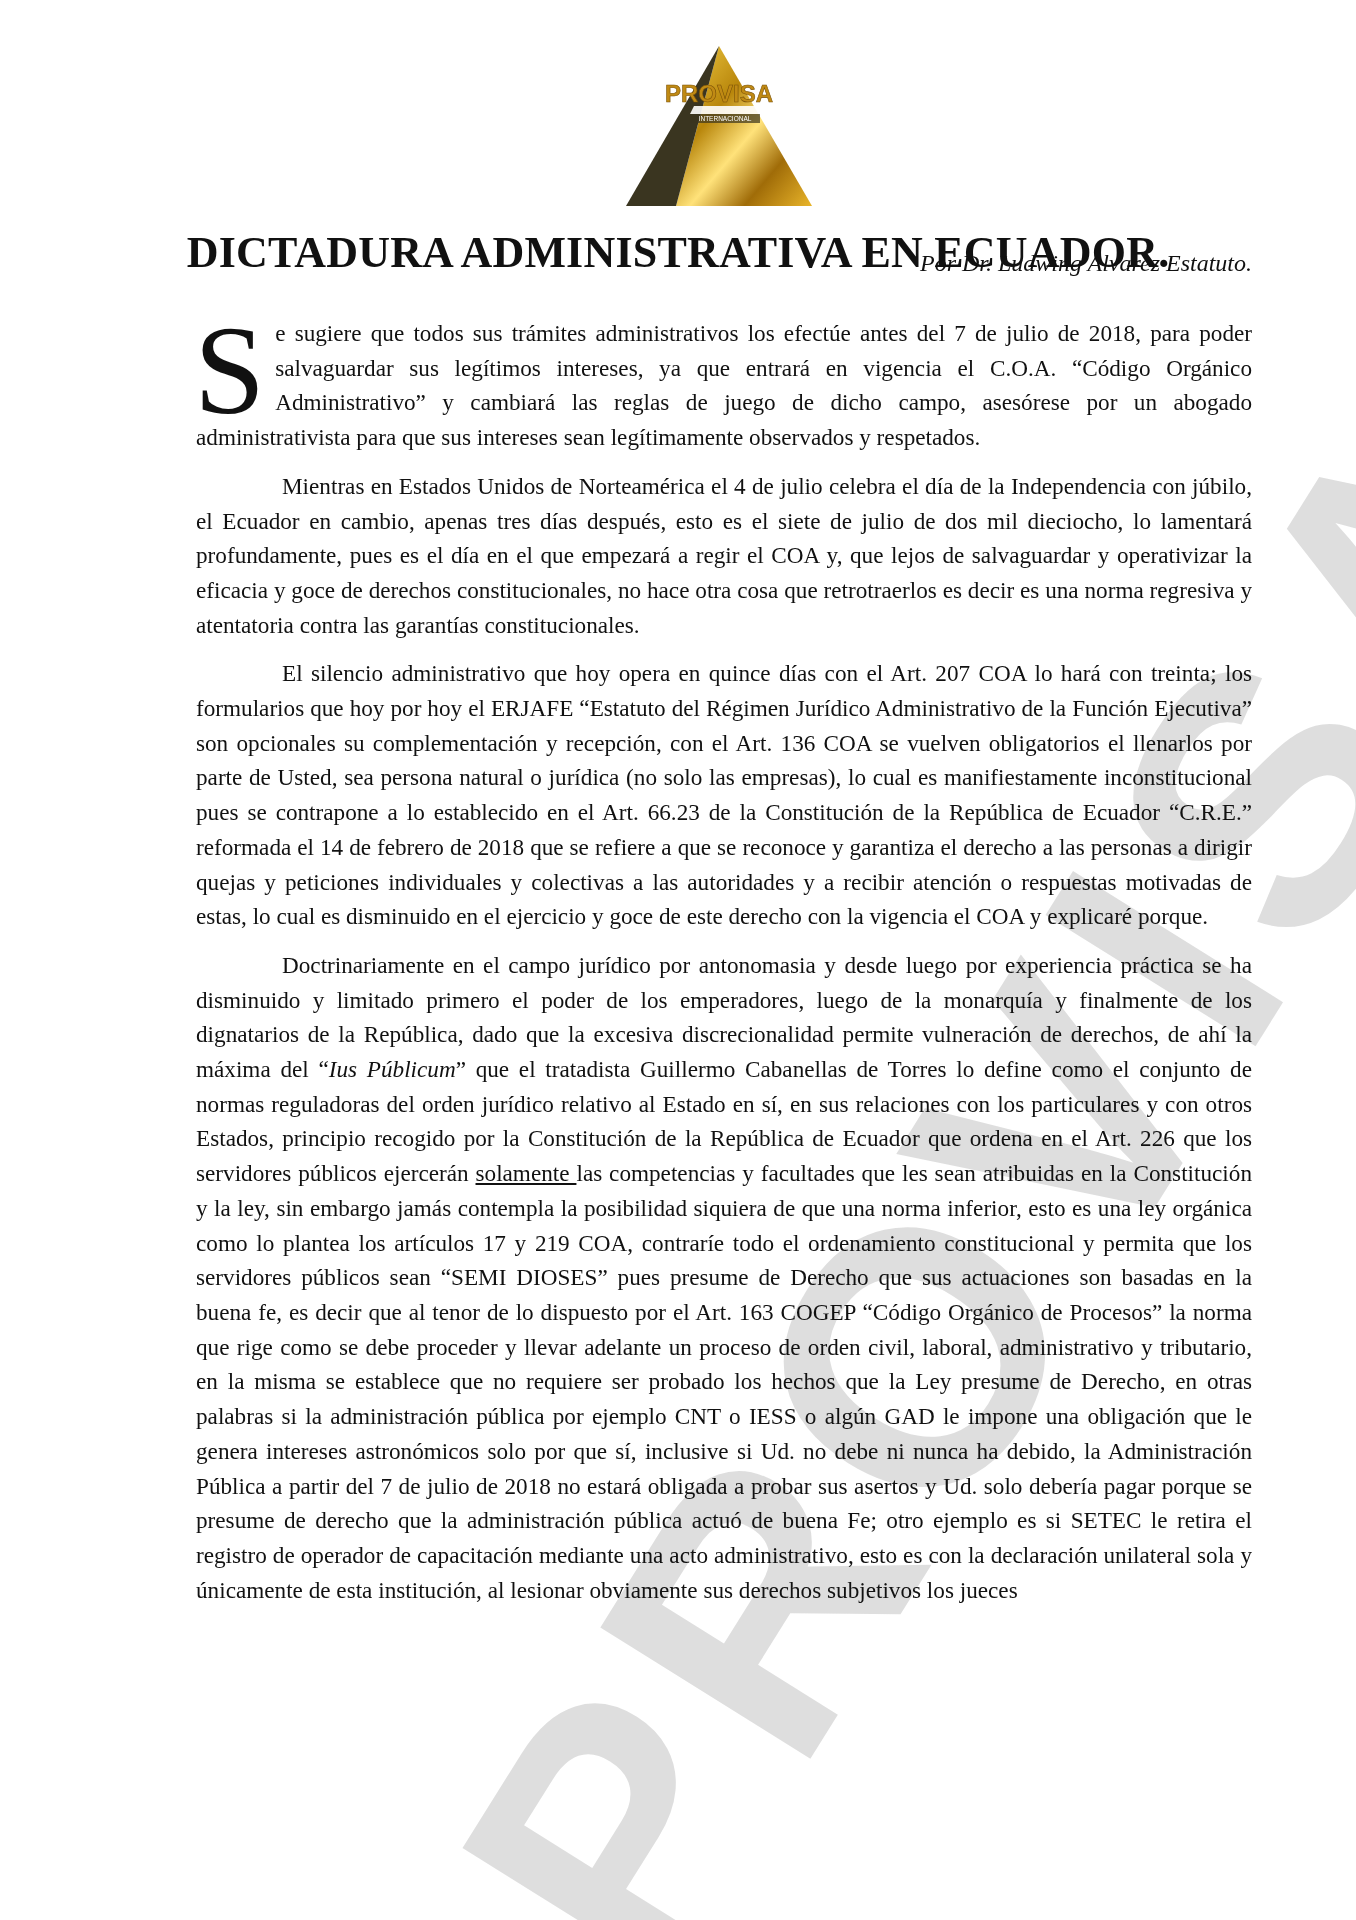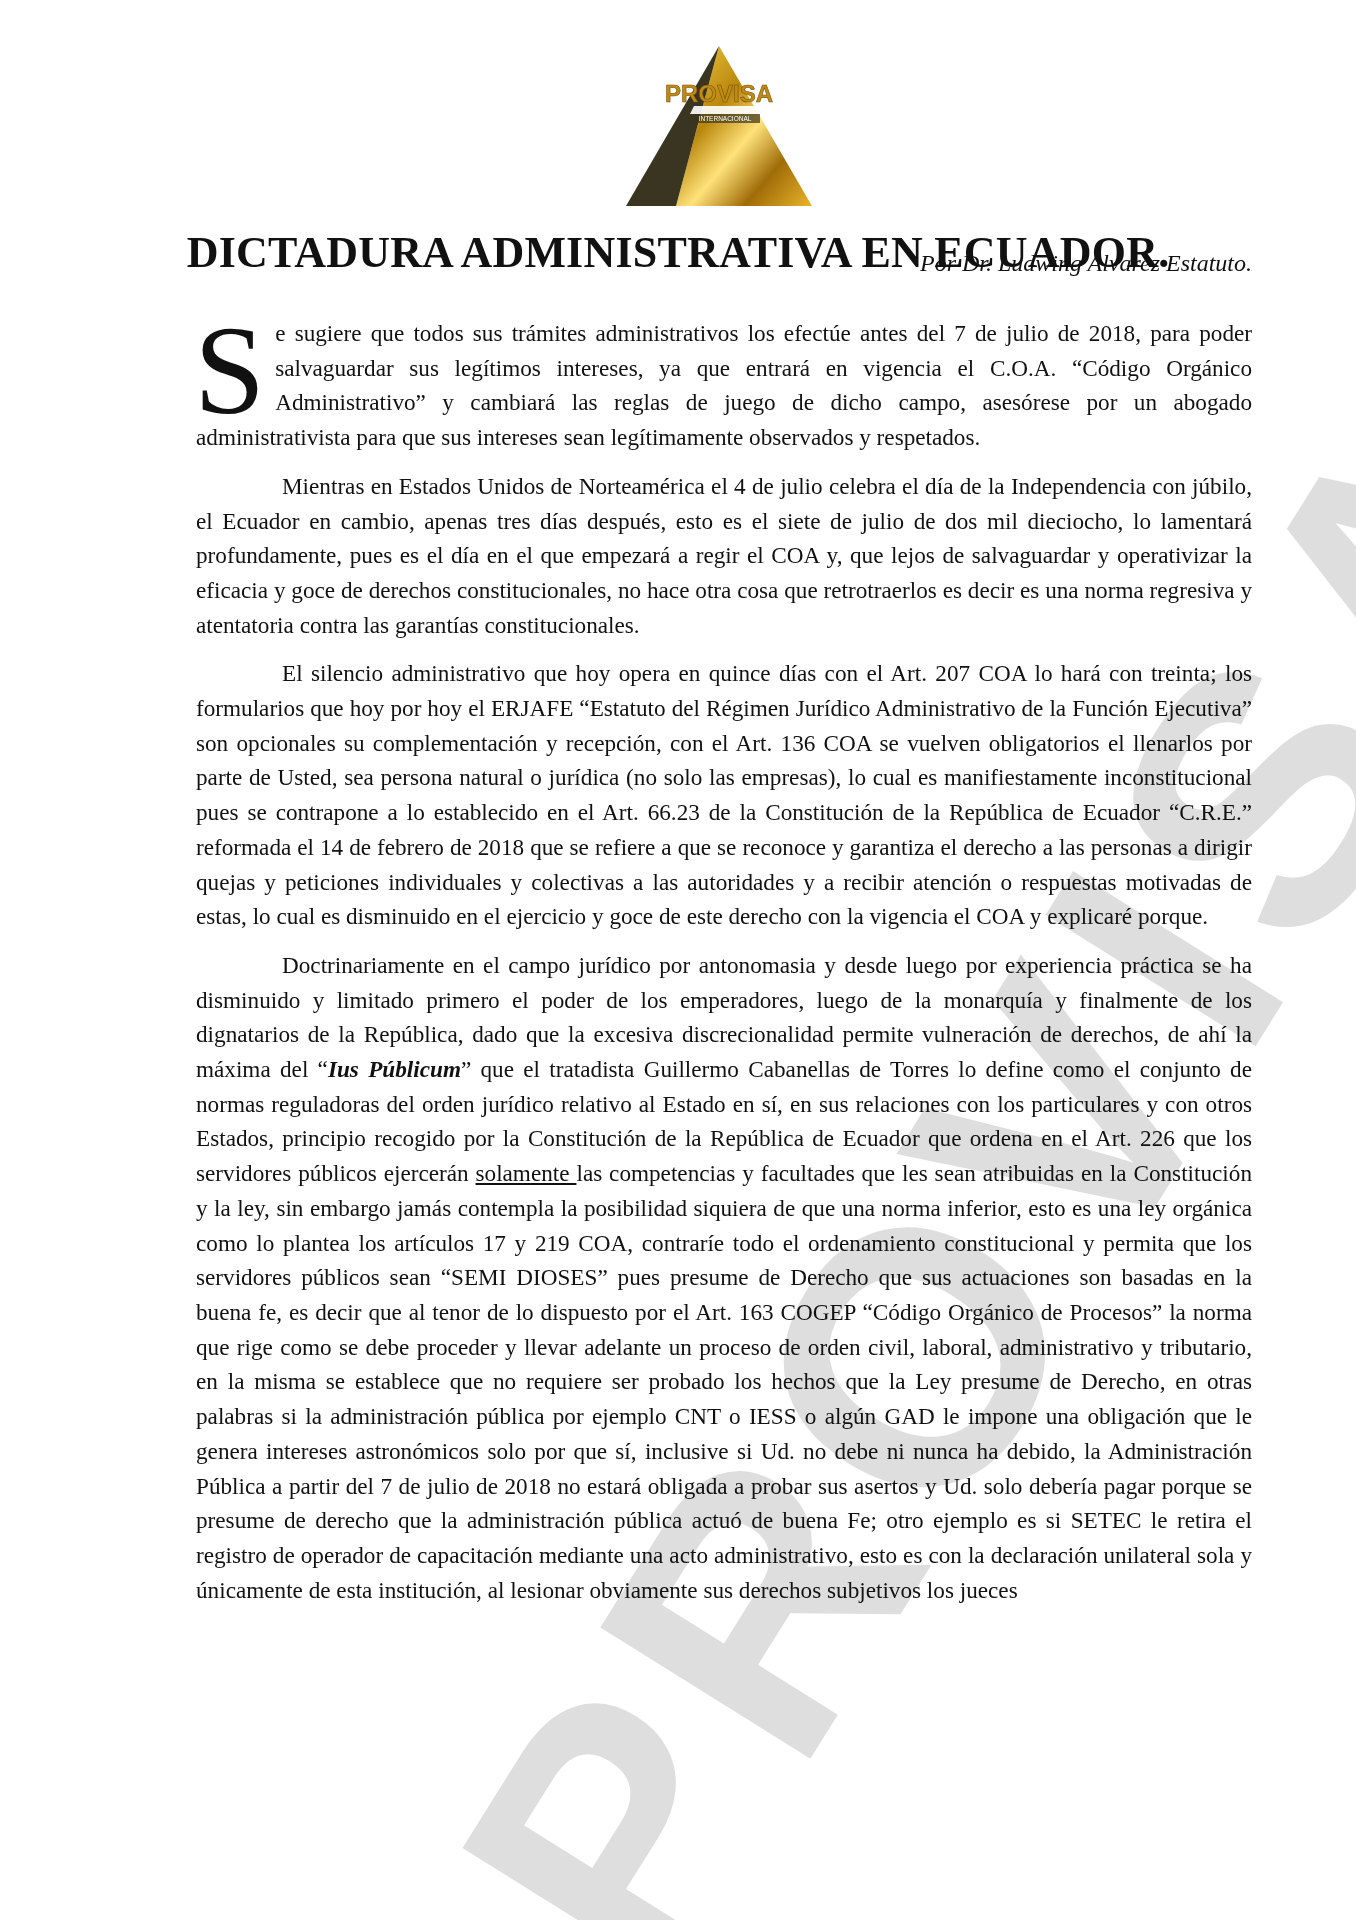--- a/index.html
+++ b/index.html
@@ -32,21 +32,21 @@
       font-size: 23.2px; line-height: 34.7px; text-align: justify;
     }
     .content p { margin: 0 0 14px 0; }
     .content p.indent { text-indent: 86px; }
     .dropcap {
       float: left; font-size: 128px; line-height: 100px; margin: 4px 10px 0 -2px;
       font-family: "Liberation Serif", serif;
     }
     .u { text-decoration: underline; margin-top: 45px; }
     .b { font-weight: normal; }
-    .i { font-style: italic; font-weight: bold; }
+    .i { font-style: italic; }
   </style>
 </head>
 <body>
 
 <div class="watermark">PROVISA</div>
 
 <div class="logo">
   <svg viewBox="0 0 190 164" xmlns="http://www.w3.org/2000/svg">
     <defs>
       <linearGradient id="gold" x1="0" y1="0" x2="1" y2="1">

